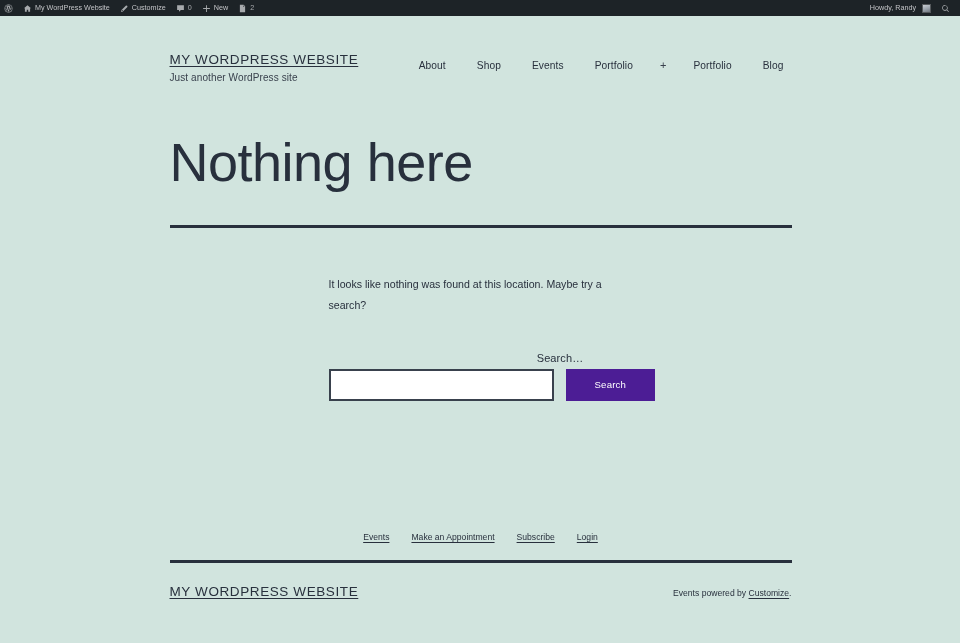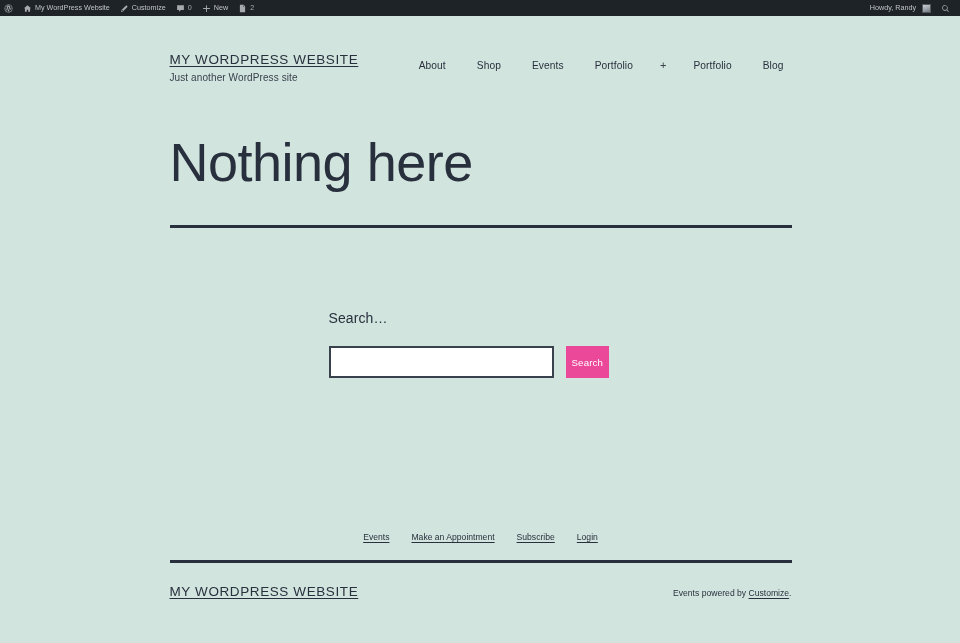--- a/index.html
+++ b/index.html
@@ -142,43 +142,44 @@
   .error-text {
     font-size: 10.6px;
     line-height: 1.95;
     color: #28303d;
     max-width: 307px;
     margin: 0;
   }
   .search-form { margin-top: 36px; }
   .search-label {
     display: block;
-    font-size: 14px;
-    color: #28303d;
-    margin-bottom: 20px;
+    font-size: 11px;
+    color: #28303d;
+    margin-bottom: 5px;
     letter-spacing: 0.1px;
+    text-align: center;
   }
   .search-row { display: flex; align-items: stretch; gap: 12px; }
   .search-input {
     width: 225px;
     height: 32px;
     box-sizing: border-box;
     border: 2px solid #39414d;
     background: #ffffff;
     font-size: 11px;
     padding: 0 8px;
     color: #28303d;
     font-family: "Liberation Sans", sans-serif;
   }
   .search-submit {
-    background: #ec4899;
+    background: #4c1d95;
     color: #ffffff;
     border: 0;
     height: 32px;
-    padding: 0 6px;
+    padding: 0 29px;
     font-size: 9.6px;
     letter-spacing: 0.2px;
     cursor: pointer;
     font-family: "Liberation Sans", sans-serif;
   }
 
   
   footer.site-footer {
     position: absolute;
     left: 0;
@@ -320,20 +321,21 @@
         <a class="nav-link">Portfolio</a>
         <a class="nav-link">Blog</a>
       </nav>
     </header>
 
     <main class="content">
       <h1 class="page-title">Nothing here</h1>
       <div class="rule"></div>
 
       <div class="error-body">
+        <p class="error-text">It looks like nothing was found at this location. Maybe try a search?</p>
 
         <form class="search-form">
           <label class="search-label">Search…</label>
           <div class="search-row">
             <input class="search-input" type="text" placeholder="" style="">
             <button class="search-submit" type="button">Search</button>
           </div>
         </form>
       </div>
     </main>

